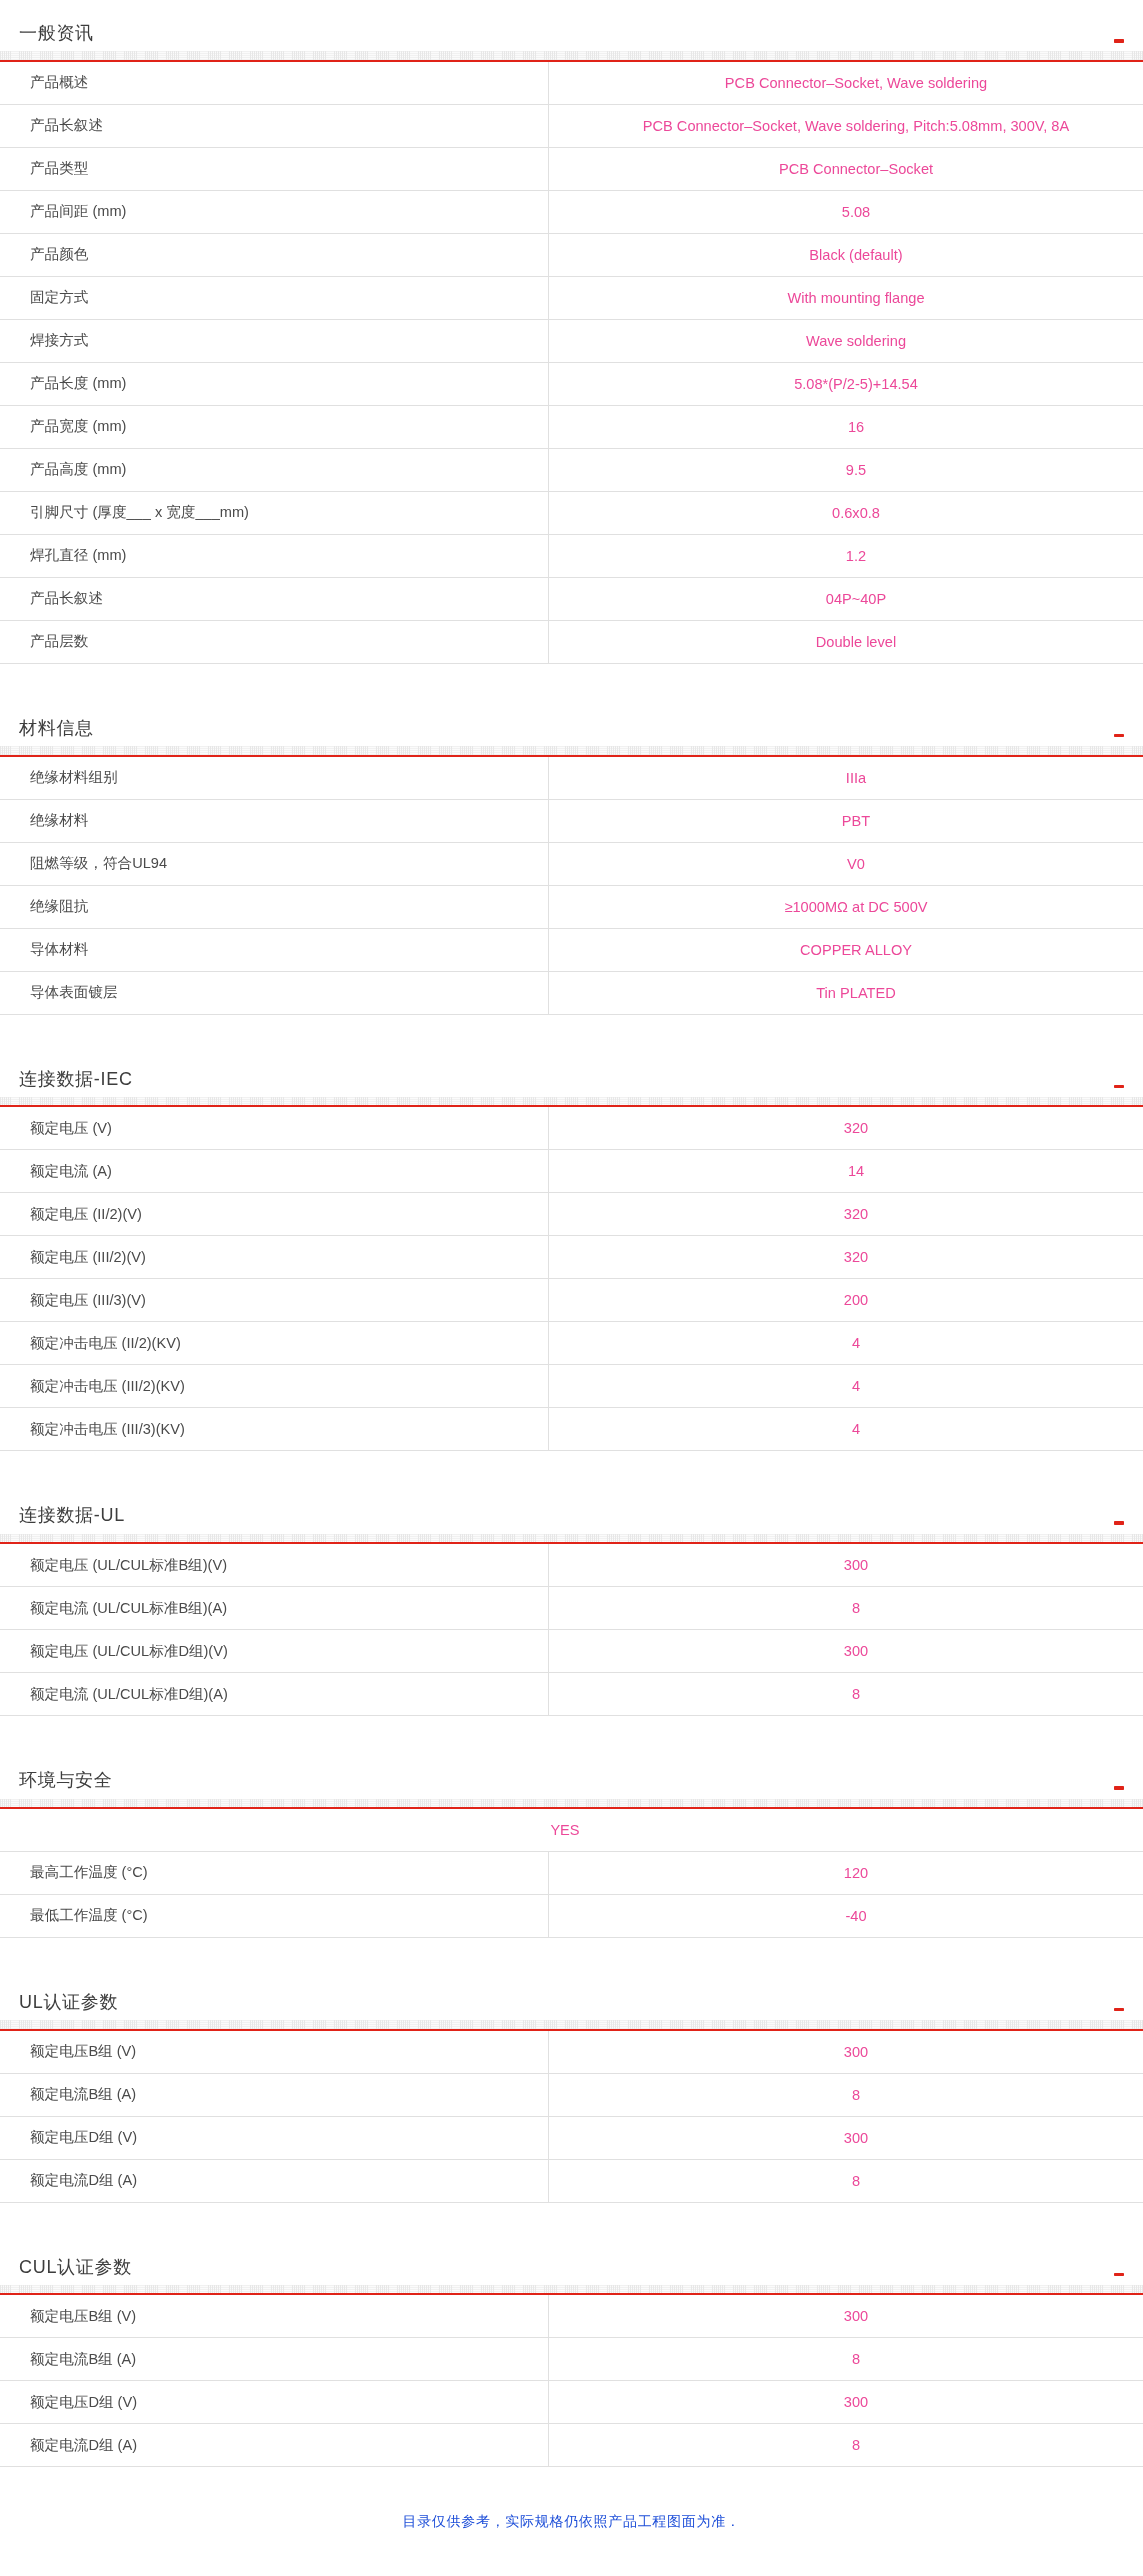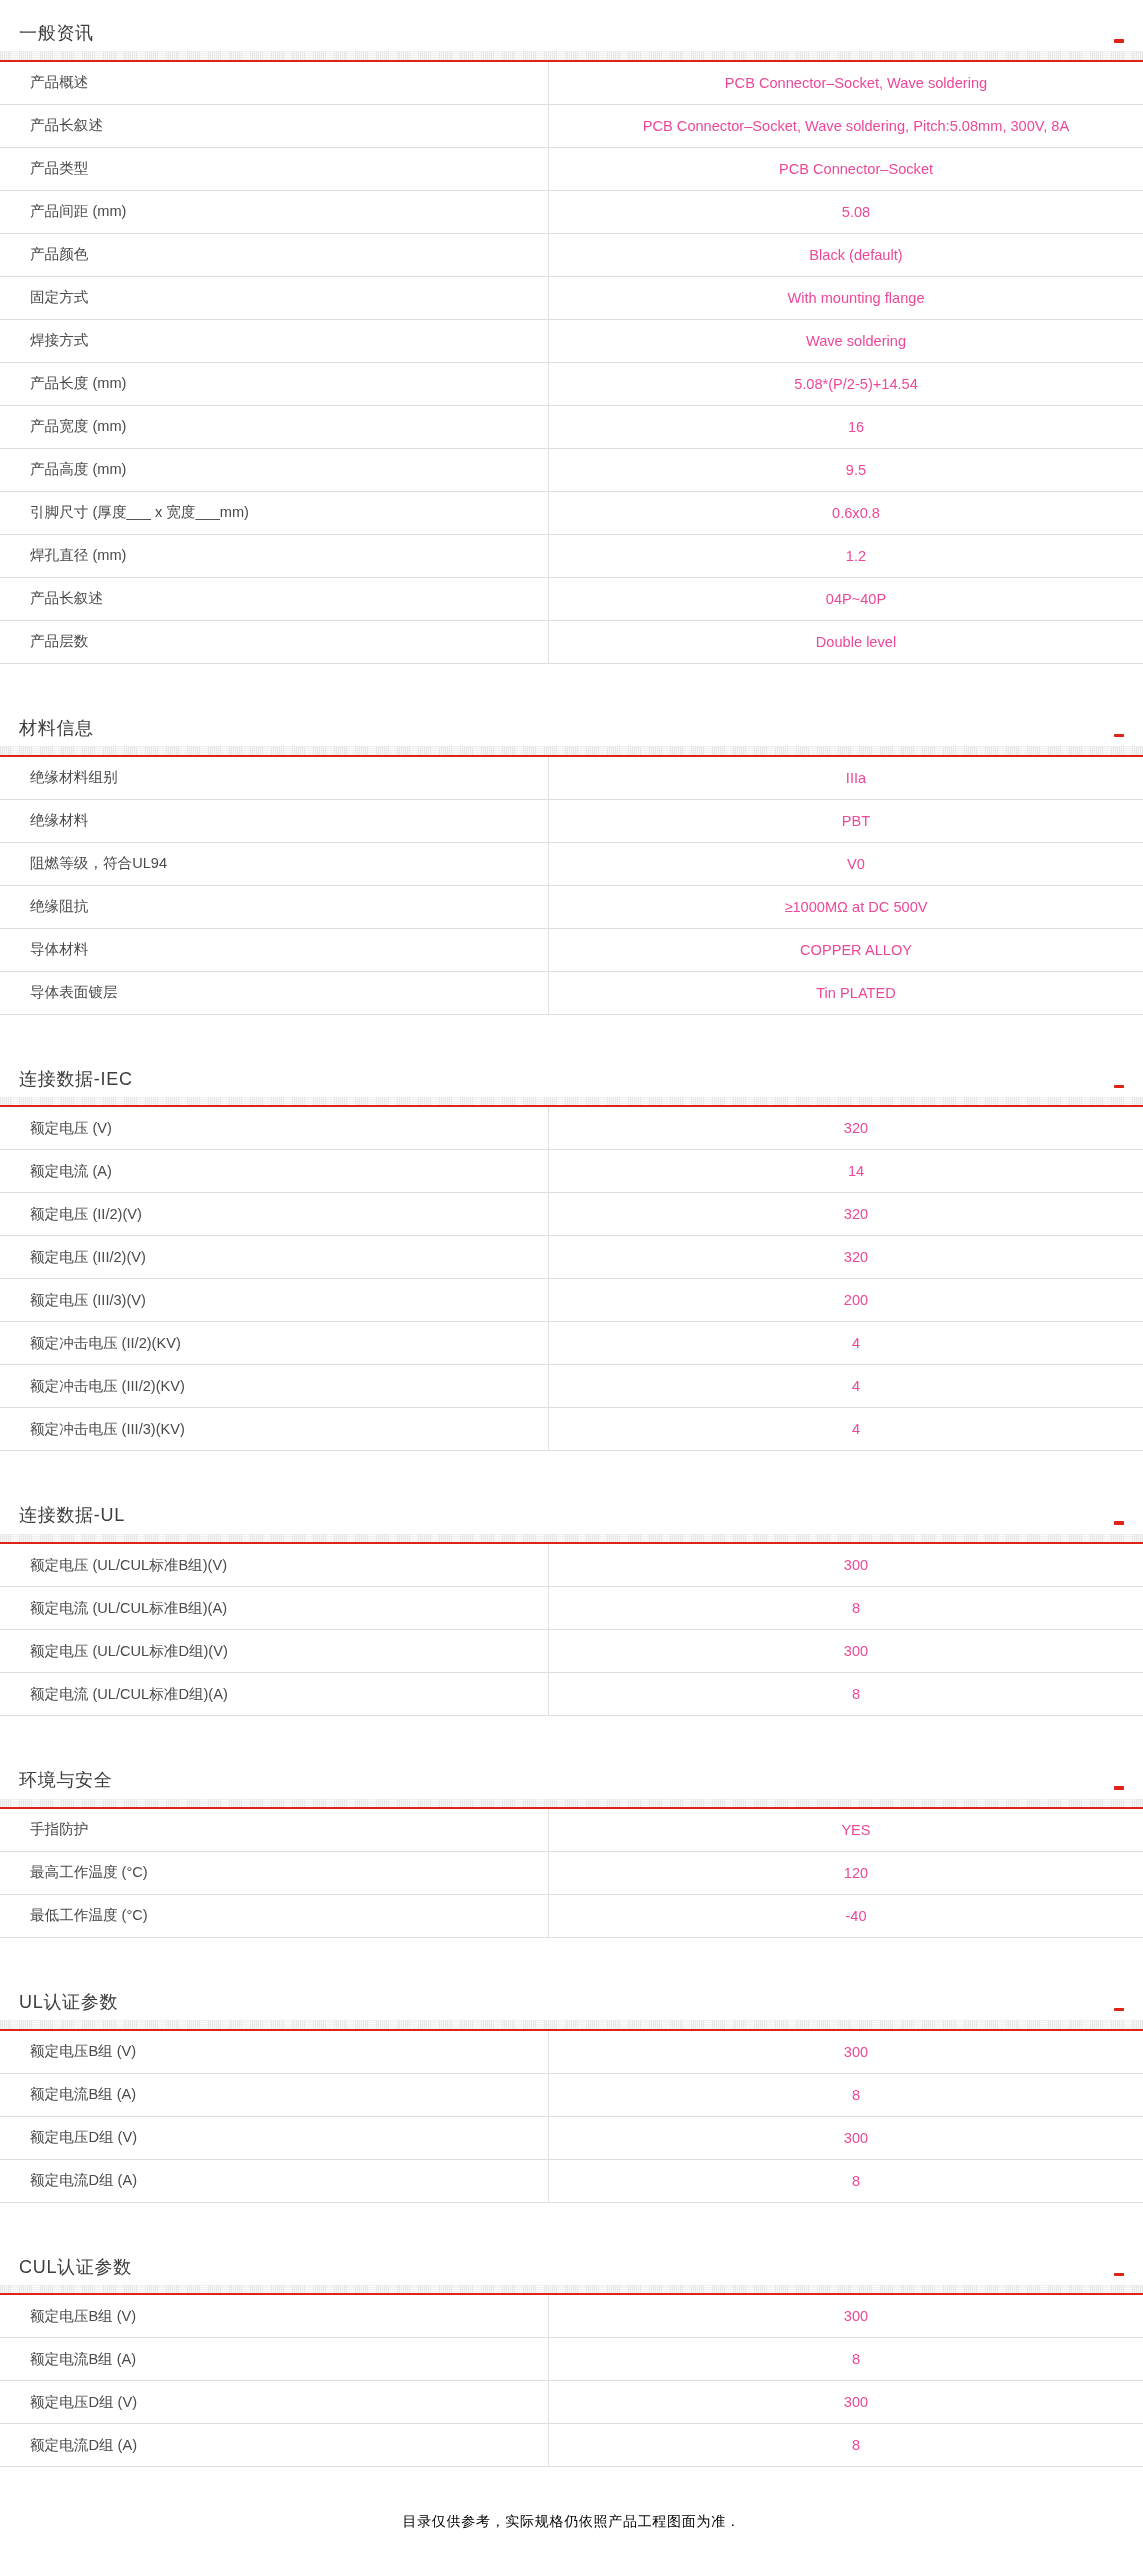--- a/index.html
+++ b/index.html
@@ -69,21 +69,21 @@
     font-weight: 400;
   }
 
   .footer {
     margin-top: 46px;
     text-align: center;
   }
   .footer p {
     margin: 0;
     font-size: 14px;
-    color: #000000;
+    color: #1d4ed8;
     letter-spacing: 0.7px;
   }
 </style>
 </head>
 <body>
 
 <div class="page">
 
   <div id="sections">
   <section class="section">
@@ -283,21 +283,20 @@
   </section>
 
   <section class="section">
     <div class="sec-head">
       <h2 class="sec-title">环境与安全</h2>
       <span class="minus-icon"></span>
     </div>
     <div class="rule"></div>
     <div class="tbl">
   <div class="row">
-    <div class="cell-label">手指防护</div>
     <div class="cell-value">YES</div>
   </div>
 
   <div class="row">
     <div class="cell-label">最高工作温度 (°C)</div>
     <div class="cell-value">120</div>
   </div>
 
   <div class="row">
     <div class="cell-label">最低工作温度 (°C)</div>

